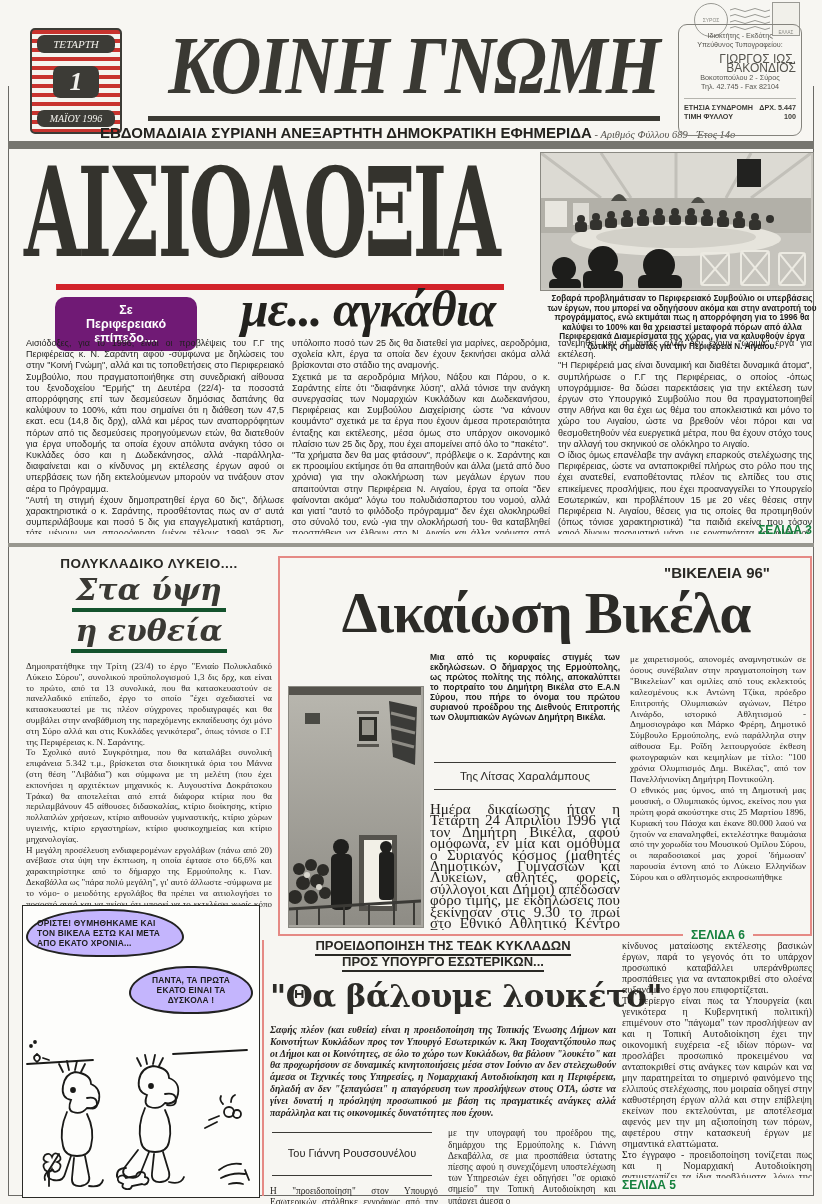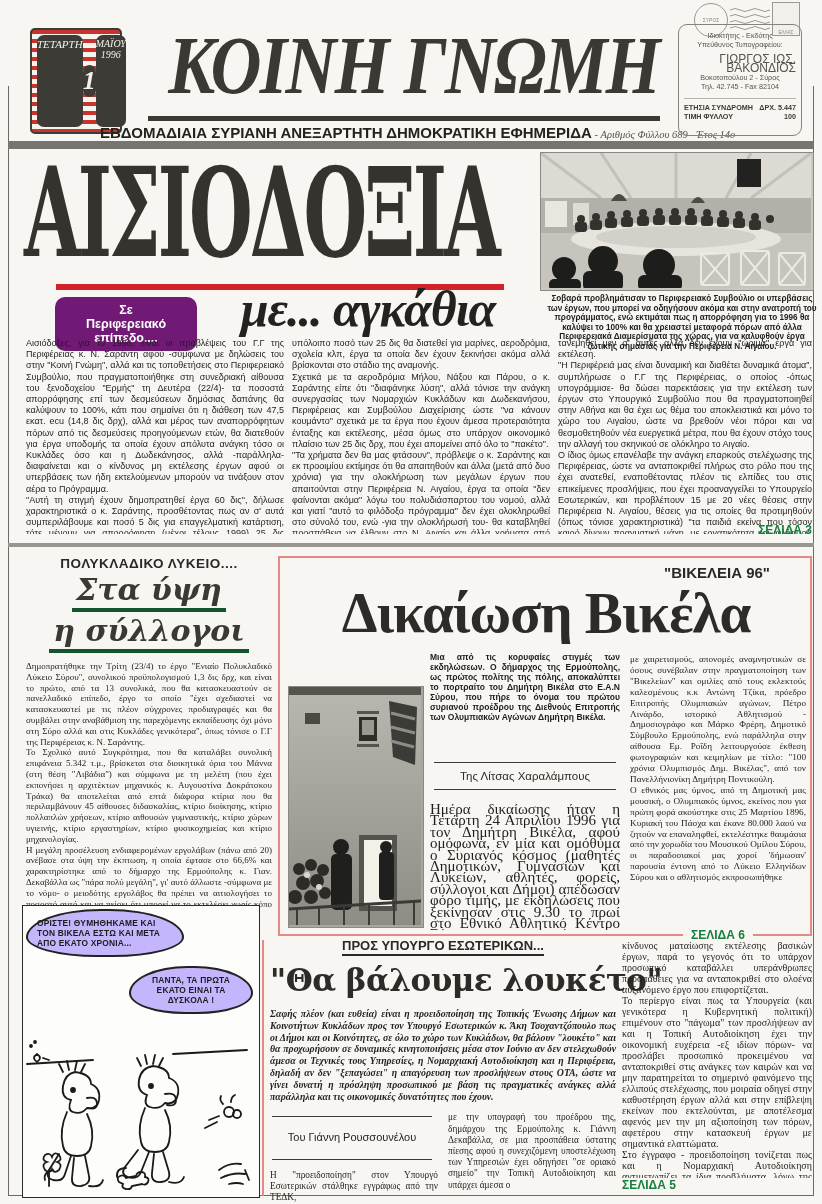--- a/index.html
+++ b/index.html
@@ -11,21 +11,21 @@
          border-left:1px solid #6b6a66;border-right:1px solid #6b6a66;border-bottom:1px solid #6b6a66;}
   
   #postmark-circle{left:694px;top:3px;width:32px;height:32px;border:1px solid #9a9a94;border-radius:50%;
      color:#8a8a84;font-size:5px;display:flex;align-items:center;justify-content:center;text-align:center;}
   #postmark-waves{left:730px;top:6px;color:#9a9a94;}
   #stamp{left:772px;top:2px;width:26px;height:32px;border:1px solid #9a9a94;background:#f1f0ea;
      font-size:4.5px;color:#8a8a84;text-align:center;display:flex;flex-direction:column;justify-content:flex-end;}
   
   #datebox{left:30px;top:28px;width:92px;height:106px;border:2px solid #3c3b36;border-radius:5px;
      background:repeating-linear-gradient(180deg,#c8332e 0 4px,#f5f4ef 4px 9px);
-     display:flex;flex-direction:row;justify-content:space-between;padding:5px;box-sizing:border-box;}
+     display:flex;flex-direction:column;justify-content:space-between;padding:5px;box-sizing:border-box;}
   .date-cell{background:#3c3b36;color:#f2f1ec;border-radius:7px;text-align:center;
      font-family:"Liberation Serif",serif;font-style:italic;}
   #date-day{font-size:11px;padding:3px 0;}
   #date-num{font-size:26px;font-weight:bold;padding:1px 0;width:46px;align-self:center;}
   #date-my{font-size:10px;padding:3px 0;}
   
   #mast-title{left:130px;top:18px;width:548px;text-align:center;
      font-family:"Liberation Serif",serif;font-style:italic;font-weight:bold;font-size:82px;
      color:#3a3933;line-height:96px;white-space:nowrap;transform:scaleX(0.86);transform-origin:center top;
      letter-spacing:-2px;}
@@ -239,21 +239,21 @@
   <div class="abs newscol" id="col3">τανεμηθεί μεν σ' αυτές αλλά δεν έχουν "ώριμα" έργα για εκτέλεση.
 "Η Περιφέρειά μας είναι δυναμική και διαθέτει δυναμικά άτομα", συμπλήρωσε ο Γ.Γ της Περιφέρειας, ο οποίος -όπως υπογράμμισε- θα δώσει παρεκτάσεις για την εκτέλεση των έργων στο Υπουργικό Συμβούλιο που θα πραγματοποιηθεί στην Αθήνα και θα έχει ως θέμα του αποκλειστικά και μόνο το χώρο του Αιγαίου, ώστε να βρεθούν νέοι πόροι και να θεσμοθετηθούν νέα ευεργετικά μέτρα, που θα έχουν στόχο τους την αλλαγή του σκηνικού σε ολόκληρο το Αιγαίο.
 Ο ίδιος όμως επανέλαβε την ανάγκη επαρκούς στελέχωσης της Περιφέρειας, ώστε να ανταποκριθεί πλήρως στο ρόλο που της έχει ανατεθεί, εναποθέτοντας πλέον τις ελπίδες του στις επικείμενες προσλήψεις, που έχει προαναγγείλει το Υπουργείο Εσωτερικών, και προβλέπουν 15 με 20 νέες θέσεις στην Περιφέρεια Ν. Αιγαίου, θέσεις για τις οποίες θα προτιμηθούν (όπως τόνισε χαρακτηριστικά) "τα παιδιά εκείνα που τόσον καιρό δίνουν πραγματική μάχη, με εργατικότητα και φιλότιμο", αν και η μέχρι σήμερα σχέση εργασίας τους με την Περιφέρεια ήταν ορισμένου χρόνου.</div>
   <div class="abs pageref" id="ref3">ΣΕΛΙΔΑ 3</div>
 
   <div class="abs" id="bar-mid"></div>
 
   <div class="abs" id="lyc">
     <div id="lyc-kicker">ΠΟΛΥΚΛΑΔΙΚΟ ΛΥΚΕΙΟ....</div>
     <div class="lyc-hl"><span>Στα ύψη</span></div>
-    <div class="lyc-hl"><span>η σύλλογοι</span></div>
+    <div class="lyc-hl"><span>η ευθεία</span></div>
     <div id="lyc-body">Δημοπρατήθηκε την Τρίτη (23/4) το έργο "Ενιαίο Πολυκλαδικό Λύκειο Σύρου", συνολικού προϋπολογισμού 1,3 δις δρχ, και είναι το πρώτο, από τα 13 συνολικά, που θα κατασκευαστούν σε πανελλαδικό επίπεδο, έργο το οποίο "έχει σχεδιαστεί να κατασκευαστεί με τις πλέον σύγχρονες προδιαγραφές και θα συμβάλει στην αναβάθμιση της παρεχόμενης εκπαίδευσης όχι μόνο στη Σύρο αλλά και στις Κυκλάδες γενικότερα", όπως τόνισε ο Γ.Γ της Περιφέρειας κ. Ν. Σαράντης.
 Το Σχολικό αυτό Συγκρότημα, που θα καταλάβει συνολική επιφάνεια 5.342 τ.μ., βρίσκεται στα διοικητικά όρια του Μάννα (στη θέση "Λιβάδια") και σύμφωνα με τη μελέτη (που έχει εκπονήσει η αρχιτέκτων μηχανικός κ. Αυγουστίνα Δοκράτσκου Τράκα) θα αποτελείται από επτά διάφορα κτίρια που θα περιλαμβάνουν 45 αίθουσες διδασκαλίας, κτίριο διοίκησης, κτίριο πολλαπλών χρήσεων, κτίριο αιθουσών γυμναστικής, κτίριο χώρων υγιεινής, κτίριο εργαστηρίων, κτίριο φυσικοχημείας και κτίριο μηχανολογίας.
 Η μεγάλη προσέλευση ενδιαφερομένων εργολάβων (πάνω από 20) ανέβασε στα ύψη την έκπτωση, η οποία έφτασε στο 66,6% και χαρακτηρίστηκε από το δήμαρχο της Ερμούπολης κ. Γιαν. Δεκαβάλλα ως "πάρα πολύ μεγάλη", γι' αυτό άλλωστε -σύμφωνα με το νόμο- ο μειοδότης εργολάβος θα πρέπει να αιτιολογήσει το ποσοστό αυτό και να πείσει ότι μπορεί να το εκτελέσει χωρίς κόπο και</div>
     <div class="pageref" id="ref4">ΣΕΛΙΔΑ 4</div>
   </div>
 
   <div class="abs" id="vik">
     <div id="vik-kicker">"ΒΙΚΕΛΕΙΑ 96"</div>
     <div id="vik-hl">Δικαίωση Βικέλα</div>
     <div id="vik-photo">
@@ -341,20 +341,21 @@
 
         <path d="M96 180 q-3 -4 1 -6 q4 -2 6 2 l10 -2 q1 -4 5 -4 q5 0 4 5 q5 1 3 5 q-2 4 -6 2 l-10 2 q-1 4 -6 3 q-5 -1 -3 -5 z"></path>
 
         <path d="M196 168 q10 -8 22 -6 M198 176 q12 -6 24 -4 M206 182 q8 -2 14 0 M222 168 l4 10"></path>
       </g>
     </svg>
   </div>
 
   <div class="abs" id="tedk-line"></div>
   <div class="abs" id="tedk">
+    <div class="tedk-kick"><span>ΠΡΟΕΙΔΟΠΟΙΗΣΗ ΤΗΣ ΤΕΔΚ ΚΥΚΛΑΔΩΝ</span></div>
     <div class="tedk-kick"><span>ΠΡΟΣ ΥΠΟΥΡΓΟ ΕΣΩΤΕΡΙΚΩΝ...</span></div>
     <div id="tedk-hl">"Θα βάλουμε λουκέτο"</div>
     <div id="tedk-lead">Σαφής πλέον (και ευθεία) είναι η προειδοποίηση της Τοπικής Ένωσης Δήμων και Κοινοτήτων Κυκλάδων προς τον Υπουργό Εσωτερικών κ. Άκη Τσοχαντζόπουλο πως οι Δήμοι και οι Κοινότητες, σε όλο το χώρο των Κυκλάδων, θα βάλουν "λουκέτο" και θα προχωρήσουν σε δυναμικές κινητοποιήσεις μέσα στον Ιούνιο αν δεν στελεχωθούν άμεσα οι Τεχνικές τους Υπηρεσίες, η Νομαρχιακή Αυτοδιοίκηση και η Περιφέρεια, δηλαδή αν δεν "ξεπαγώσει" η απαγόρευση των προσλήψεων στους ΟΤΑ, ώστε να γίνει δυνατή η πρόσληψη προσωπικού με βάση τις πραγματικές ανάγκες αλλά παράλληλα και τις οικονομικές δυνατότητες που έχουν.</div>
     <div id="tedk-cols">
       <div class="tedk-col">
         <div id="tedk-byline">Του Γιάννη Ρουσσουνέλου</div>
         <div>Η "προειδοποίηση" στον Υπουργό Εσωτερικών στάλθηκε εγγράφως από την ΤΕΔΚ,</div>
       </div>
       <div class="tedk-col">με την υπογραφή του προέδρου της, δημάρχου της Ερμούπολης κ. Γιάννη Δεκαβάλλα, σε μια προσπάθεια ύστατης πίεσης αφού η συνεχιζόμενη υποστελέχωση των Υπηρεσιών έχει οδηγήσει "σε οριακό σημείο" την Τοπική Αυτοδιοίκηση και υπάρχει άμεσα ο</div>
     </div>

